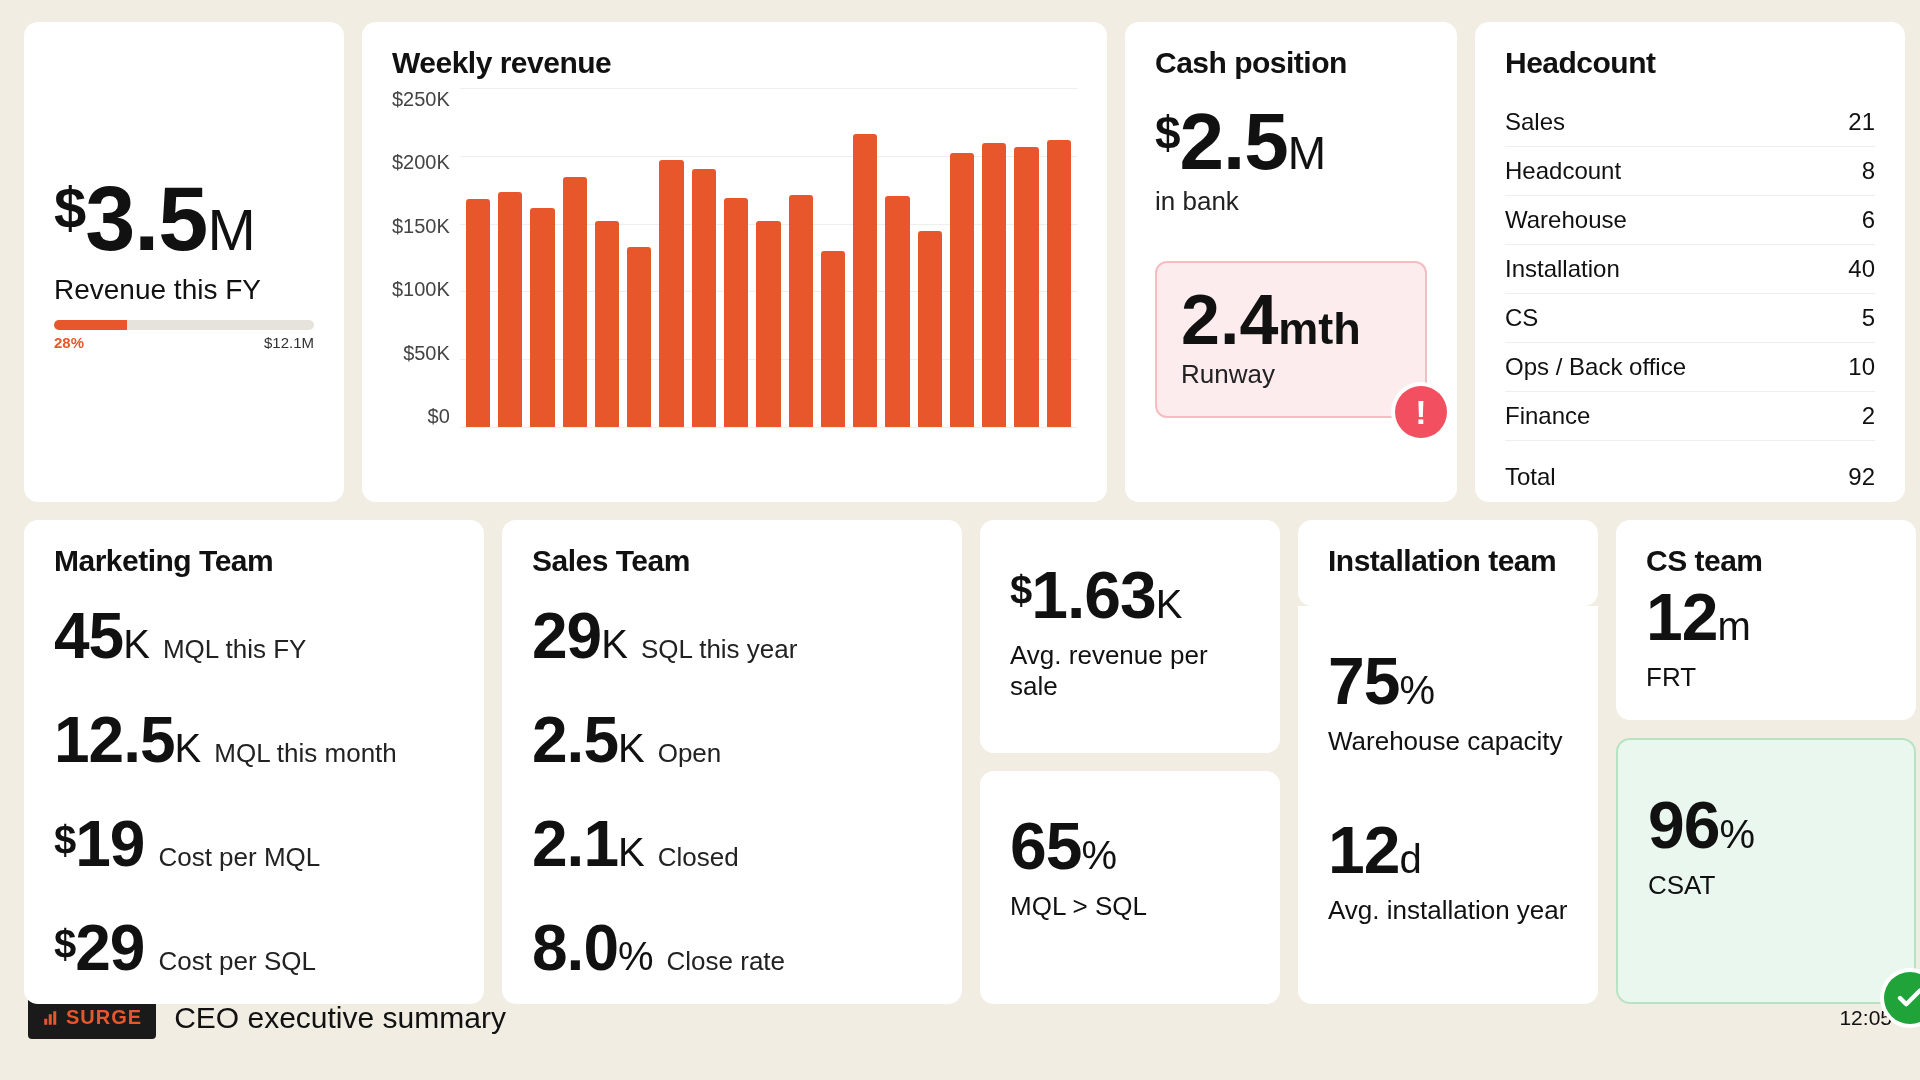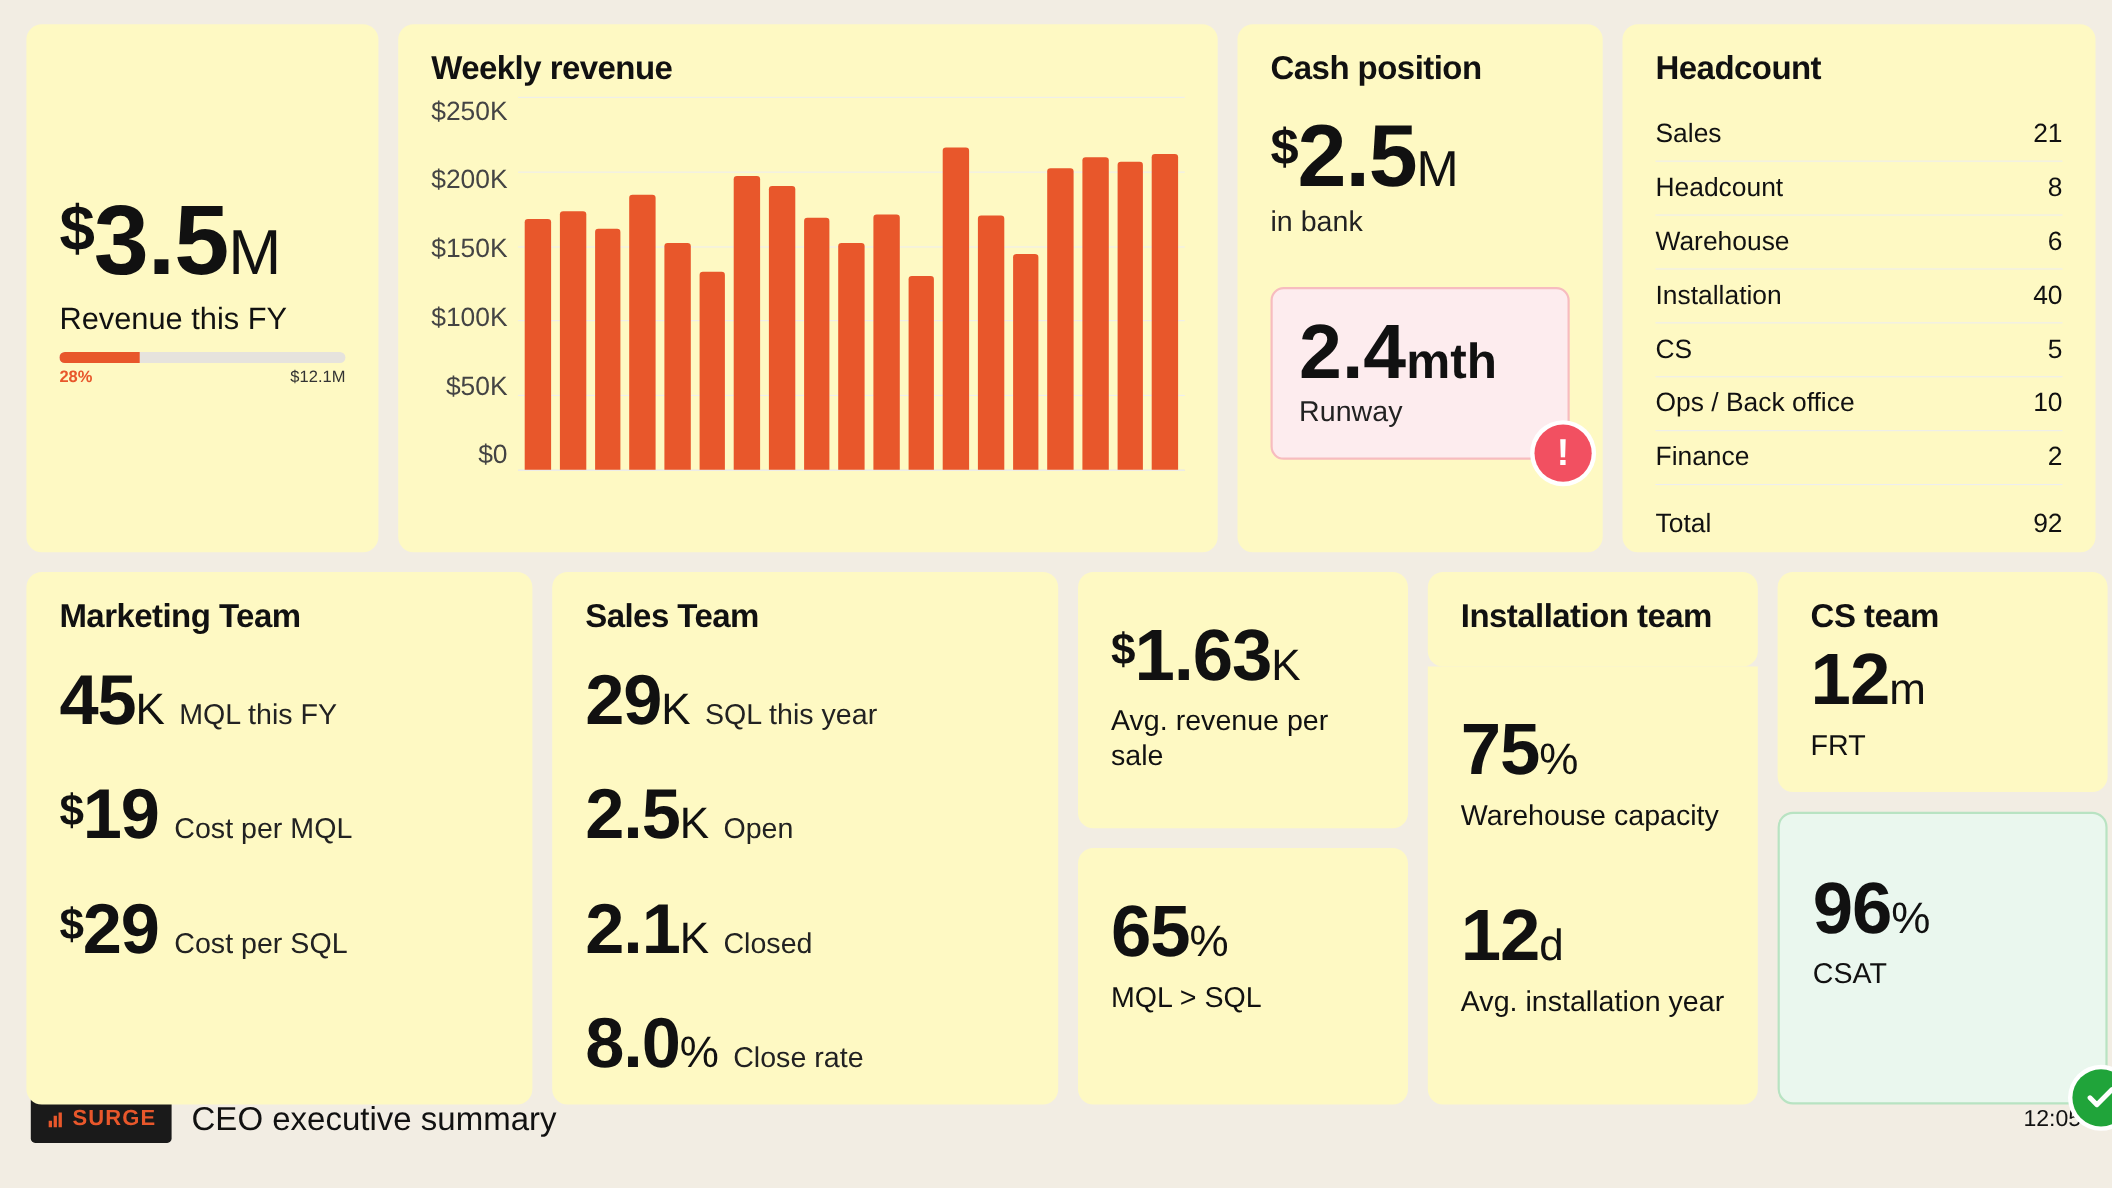--- a/index.html
+++ b/index.html
@@ -11,21 +11,21 @@
     overflow: hidden;
   }
   .dash {
     display: grid;
     grid-template-columns: 320px 745px 332px 430px;
     grid-template-rows: 480px 460px;
     gap: 18px;
     padding: 22px 24px 0 24px;
   }
   .card {
-    background: #fef9c3;
+    background: #ffffff;
     border-radius: 14px;
     padding: 24px 30px;
     position: relative;
   }
   .card-title {
     font-size: 30px;
     font-weight: 600;
     letter-spacing: -0.5px;
     margin-bottom: 18px;
   }
@@ -42,21 +42,21 @@
   .prog-wrap { margin-top: 14px; }
   .prog-bar { height: 10px; background: #e6e3dd; border-radius: 5px; overflow: hidden; }
   .prog-fill { height: 100%; background: #e8572b; }
   .prog-labels { display: flex; justify-content: space-between; font-size: 15px; margin-top: 4px; }
   .prog-labels .pct { color: #e8572b; font-weight: 600; }
   .prog-labels .tgt { color: #333; }
 
   
   .chart-card .card-title { margin-bottom: 8px; }
   .chart-area { position: relative; height: 380px; display: flex; }
-  .y-axis { display: flex; flex-direction: column; justify-content: space-between; font-size: 24px; color: #444; text-align: right; padding-right: 10px; height: 340px; }
+  .y-axis { display: flex; flex-direction: column; justify-content: space-between; font-size: 20px; color: #444; text-align: right; padding-right: 10px; height: 340px; }
   .plot  { flex: 1; position: relative; height: 340px; border-bottom: 1px solid #ddd; }
   .grid-line { position: absolute; left: 0; right: 0; border-top: 1px solid #eee; }
   .bars { position: absolute; left: 0; right: 0; bottom: 0; top: 0; display: flex; align-items: flex-end; gap: 8px; padding: 0 6px; }
   .bar  { flex: 1; background: #e8572b; border-radius: 3px 3px 0 0; }
   .x-axis { position: absolute; left: 0; right: 0; bottom: -36px; height: 30px; }
   .x-tick { position: absolute; font-size: 22px; color: #444; transform: translateX(-10px); }
 
   
   .cash-card .cash-val { font-size: 80px; line-height: 1; margin-top: 22px; }
   .cash-card .cash-val .pref { font-size: 46px; vertical-align: 20px; }
@@ -259,20 +259,24 @@
   <div class="row2">
 
     <div class="card team-list">
       <div class="card-title">Marketing Team</div>
       <div id="mk-metrics">
           <div class="metric">
             <span class="mv"><span>45</span><span class="unit">K</span></span>
             <span class="ml">MQL this FY</span>
           </div>
           <div class="metric">
+            <span class="mv"><span>12.5</span><span class="unit">K</span></span>
+            <span class="ml">MQL this month</span>
+          </div>
+          <div class="metric">
             <span class="mv"><span class="pref">$</span><span>19</span></span>
             <span class="ml">Cost per MQL</span>
           </div>
           <div class="metric">
             <span class="mv"><span class="pref">$</span><span>29</span></span>
             <span class="ml">Cost per SQL</span>
           </div>
         </div>
     </div>
 

